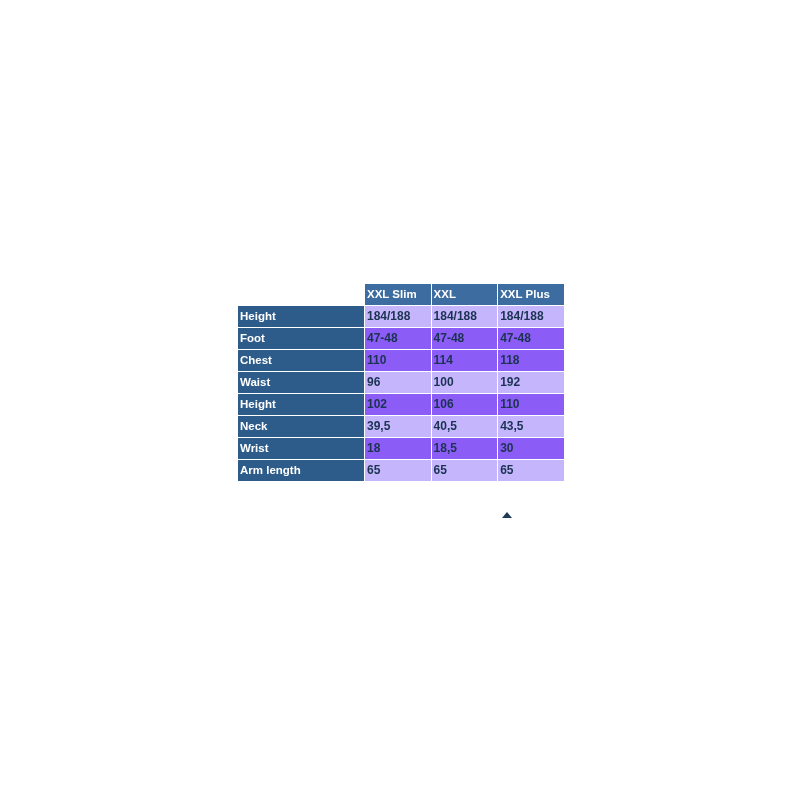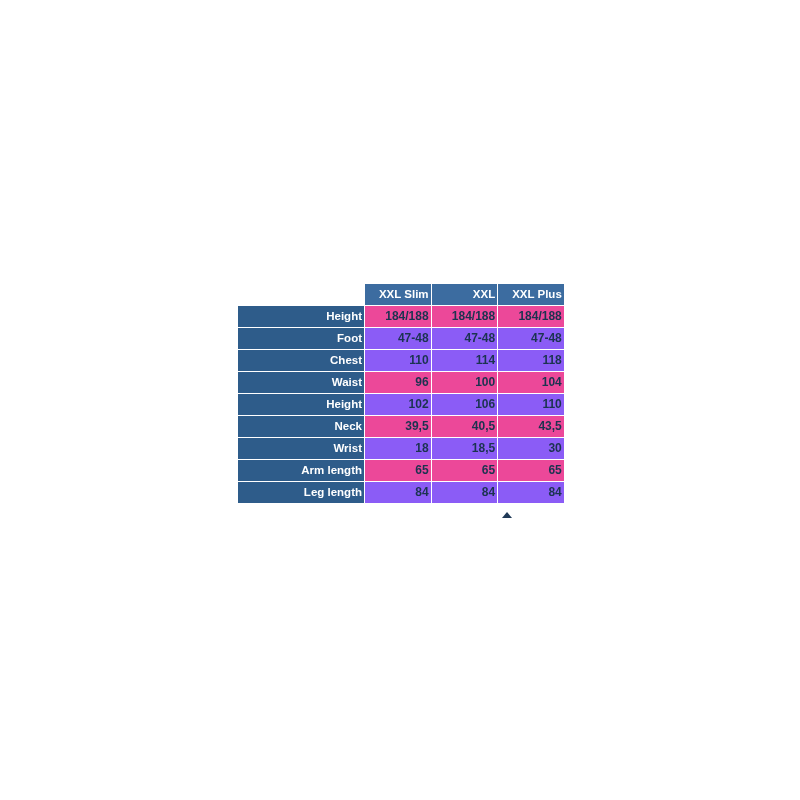--- a/index.html
+++ b/index.html
@@ -35,21 +35,21 @@
     color: #ffffff;
   }
 
   table.size-table col.label-col { width: 127px; }
   table.size-table col.data-col  { width: 66.6px; }
 
   table.size-table th,
   table.size-table td {
     height: 21px;
     padding: 0 2px;
-    text-align: right;
+    text-align: left;
     vertical-align: middle;
     border: 1px solid #ffffff;
     line-height: 19px;
     white-space: nowrap;
     overflow: hidden;
   }
 
   
   th.corner {
     background: transparent;
@@ -67,21 +67,21 @@
   
   td.row-label {
     background: #2e5c8a;
     color: #ffffff;
     font-weight: bold;
     font-size: 11.5px;
   }
 
   
   td.value {
-    background: #ec4899;
+    background: #c4b5fd;
     color: #1b3350;
     font-weight: bold;
     font-size: 12px;
   }
 
   td.value.alt {
     background: #8b5cf6;
   }
 
   
@@ -133,21 +133,21 @@
         <tr>
           <td class="row-label">Chest</td>
           <td class="value alt">110</td>
           <td class="value alt">114</td>
           <td class="value alt">118</td>
         </tr>
         <tr>
           <td class="row-label">Waist</td>
           <td class="value">96</td>
           <td class="value">100</td>
-          <td class="value">104</td>
+          <td class="value">192</td>
         </tr>
         <tr>
           <td class="row-label">Height</td>
           <td class="value alt">102</td>
           <td class="value alt">106</td>
           <td class="value alt">110</td>
         </tr>
         <tr>
           <td class="row-label">Neck</td>
           <td class="value">39,5</td>
@@ -159,25 +159,19 @@
           <td class="value alt">18</td>
           <td class="value alt">18,5</td>
           <td class="value alt">30</td>
         </tr>
         <tr>
           <td class="row-label">Arm length</td>
           <td class="value">65</td>
           <td class="value">65</td>
           <td class="value">65</td>
         </tr>
-        <tr>
-          <td class="row-label">Leg length</td>
-          <td class="value alt">84</td>
-          <td class="value alt">84</td>
-          <td class="value alt">84</td>
-        </tr>
       </tbody>
     </table>
 
     <div class="marker"></div>
   </div>
 
 </div>
 
 </body></html>

